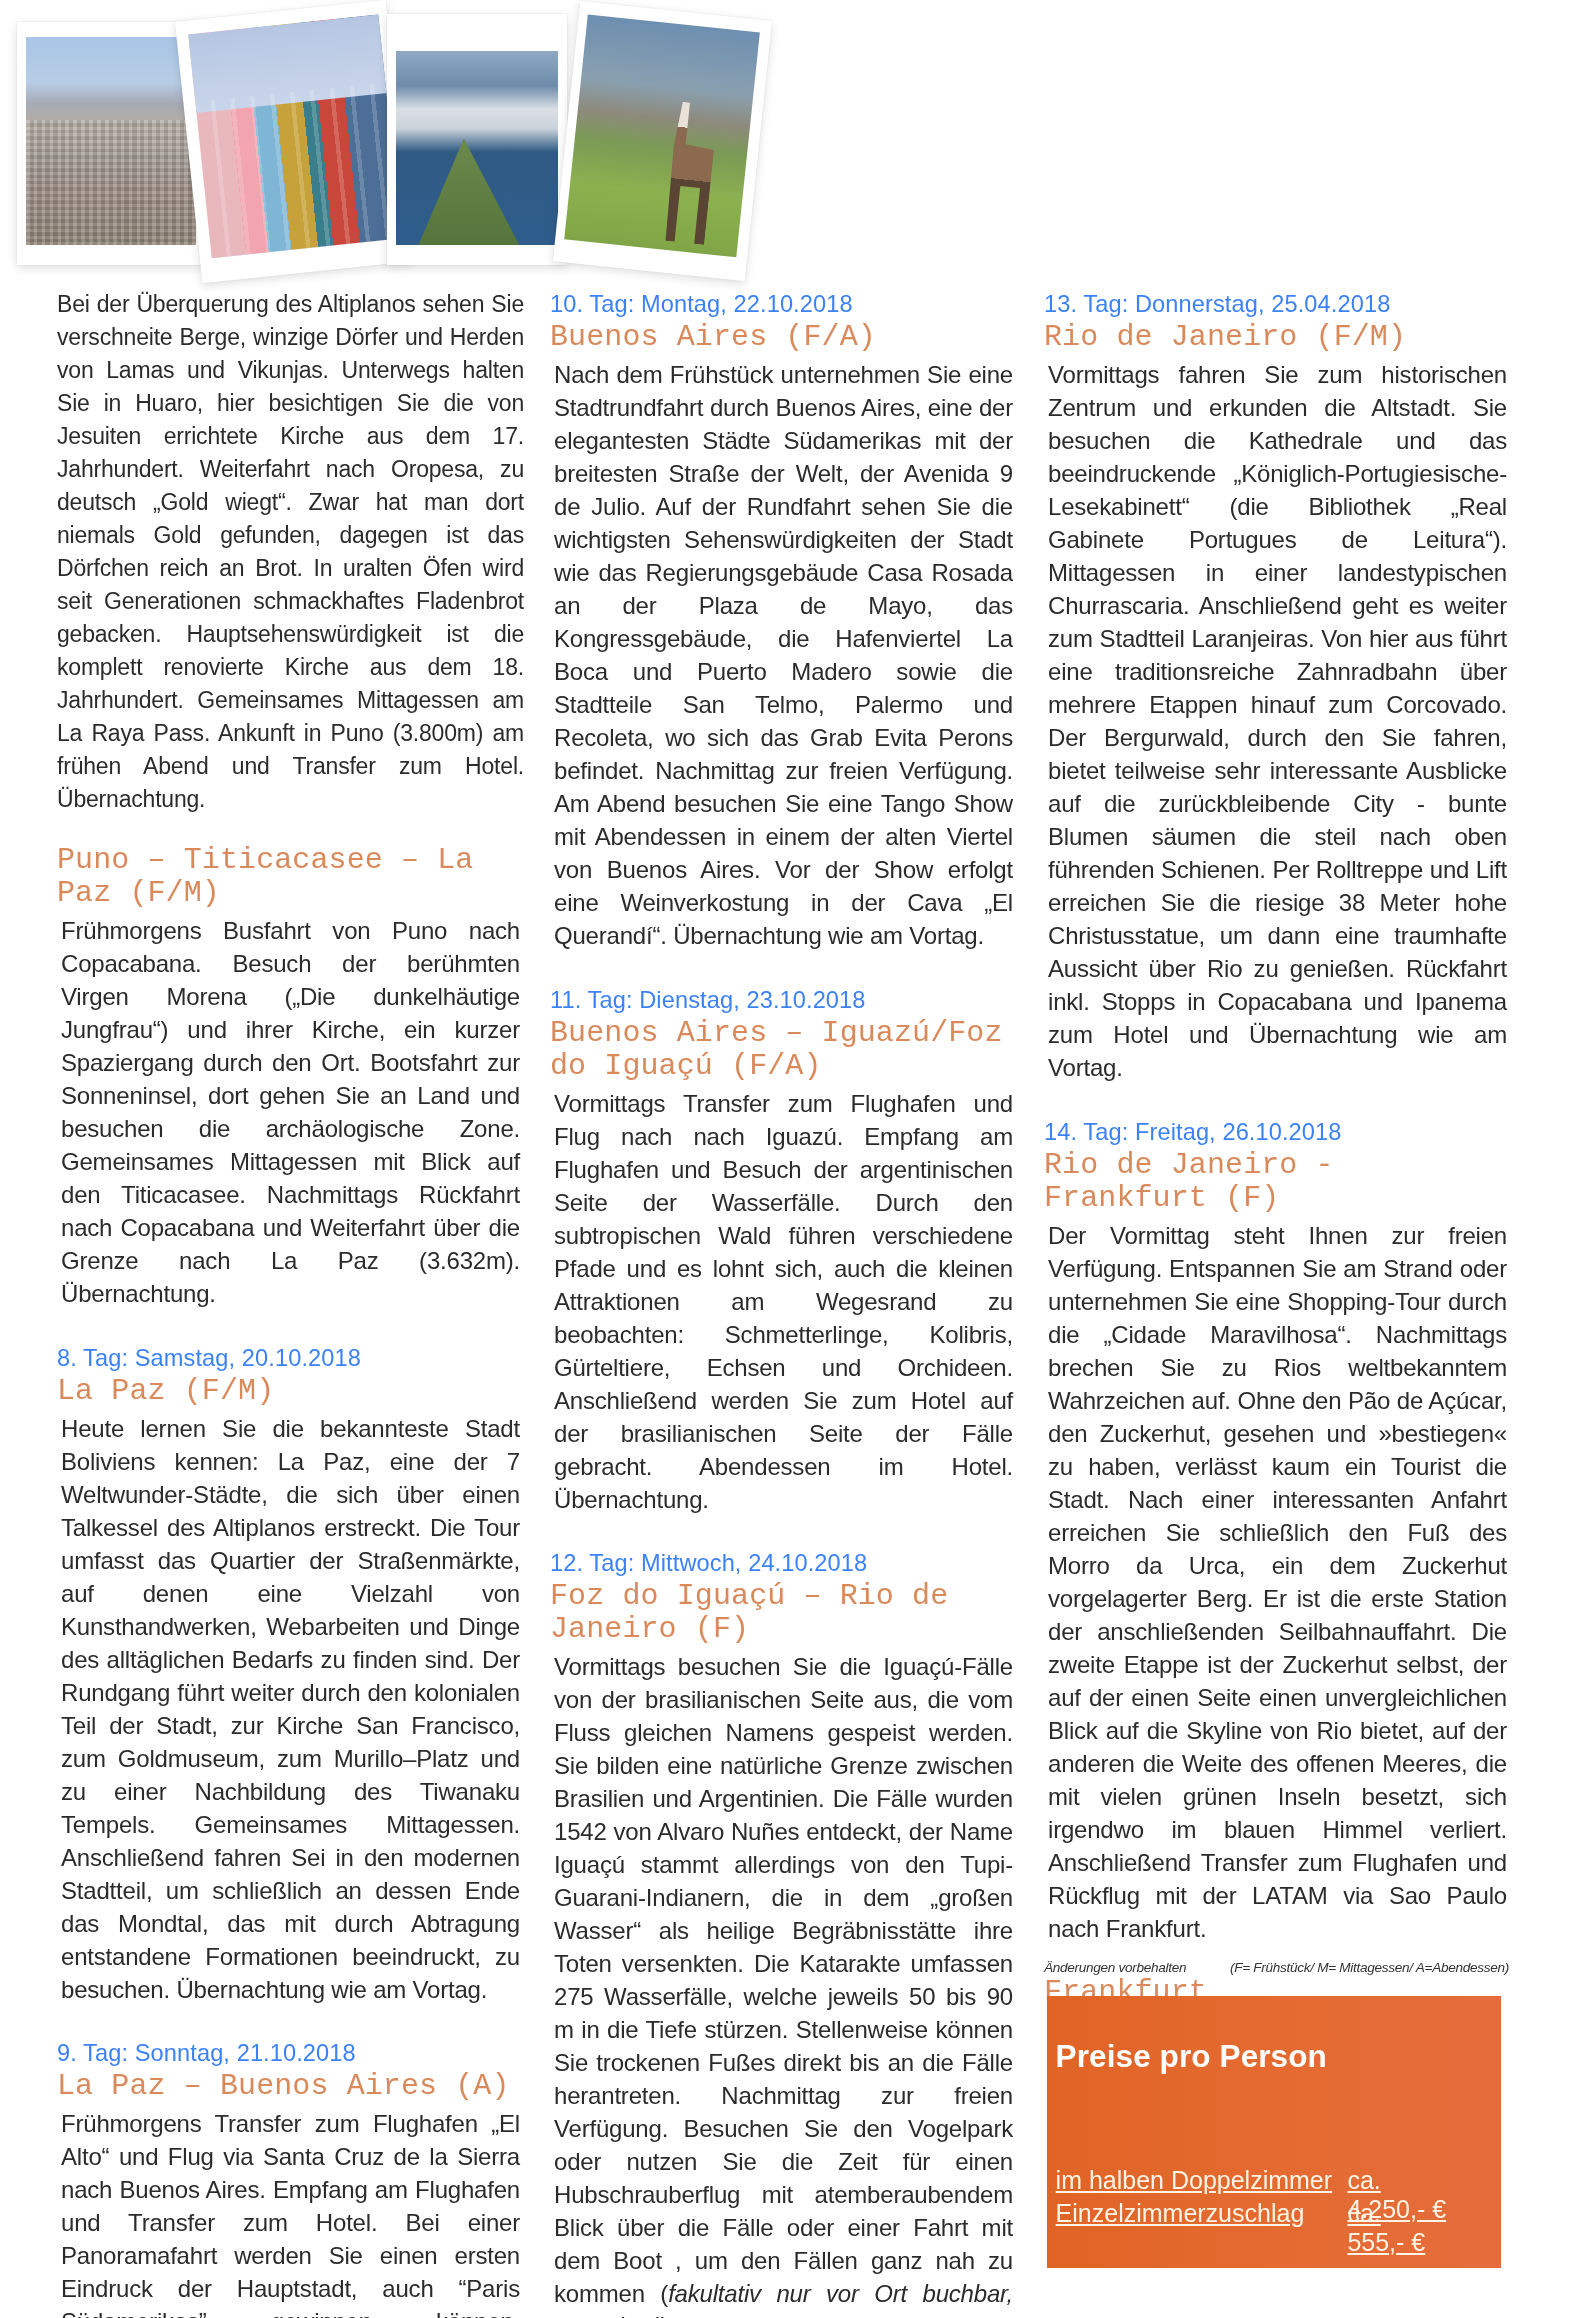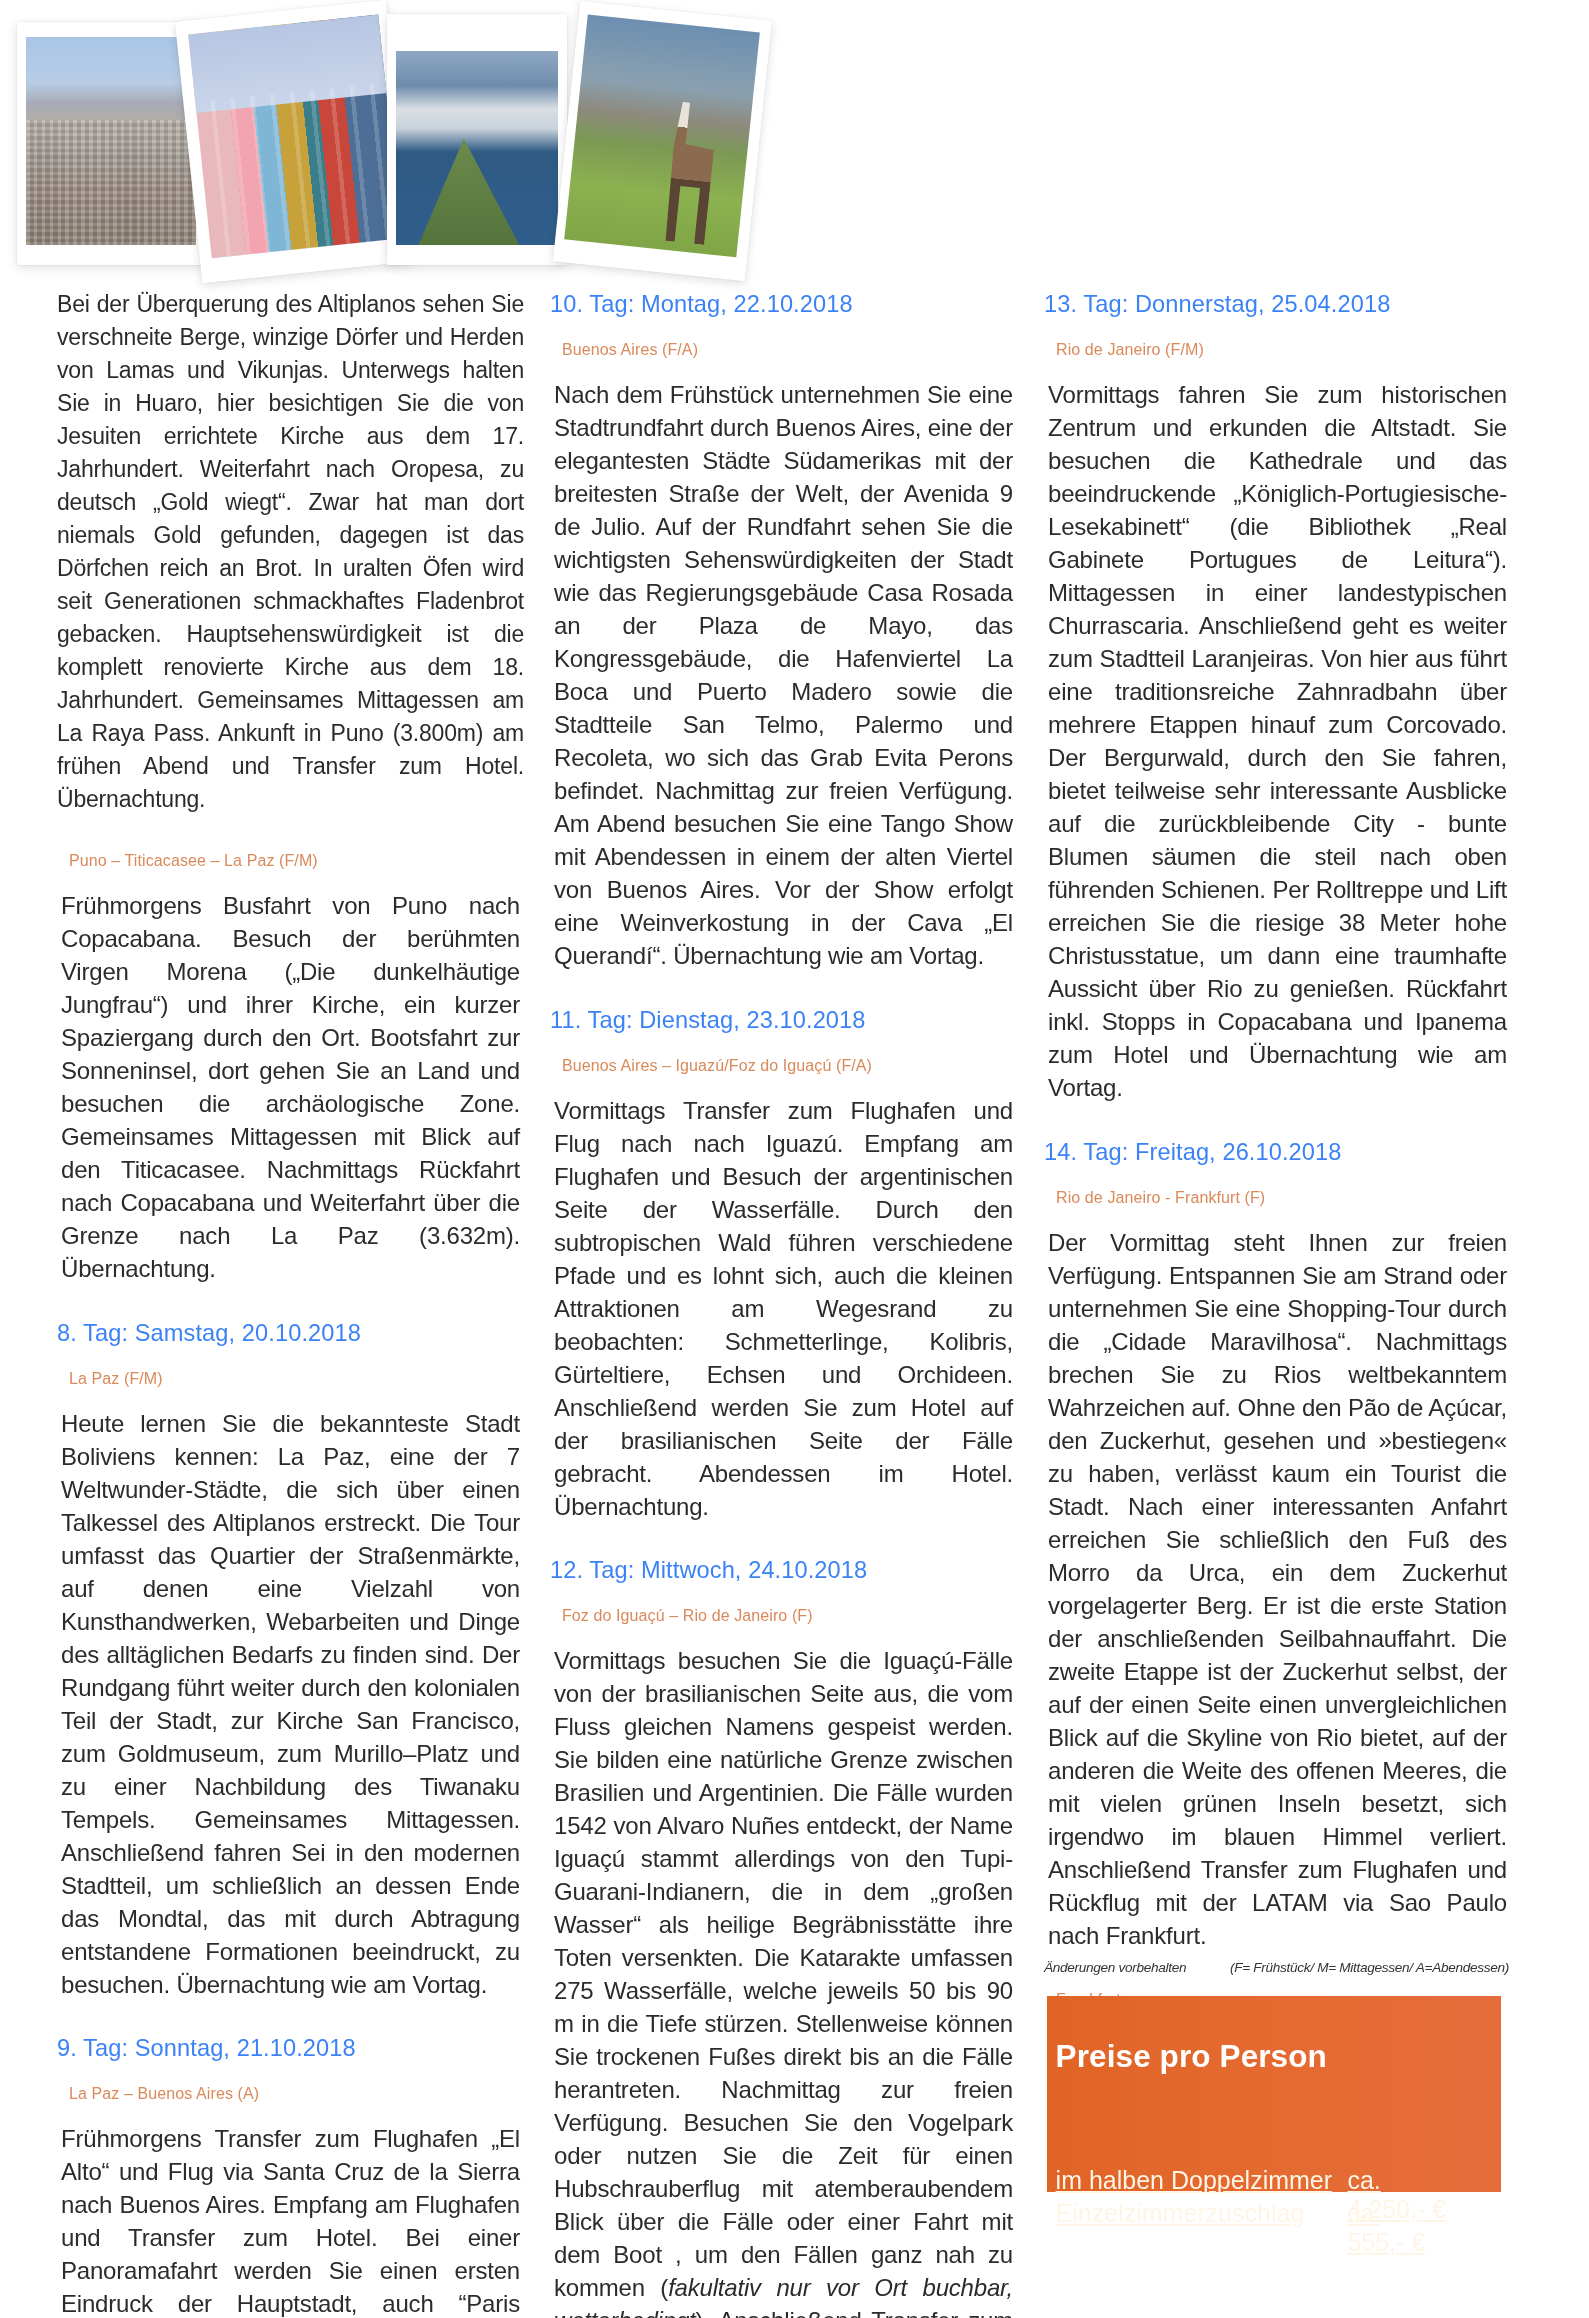--- a/index.html
+++ b/index.html
@@ -37,29 +37,29 @@
     clip-path: polygon(20% 0,36% 0,36% 30%,100% 32%,100% 100%,78% 100%,78% 60%,34% 60%,34% 100%,14% 100%,10% 32%); }
 
   
   .col { position: absolute; top: 288px; width: 467px; }
   #col1 { left: 57px; }
   #col2 { left: 550px; }
   #col3 { left: 1044px; width: 467px; }
 
   .day { margin: 0 0 31.5px 0; }
   .day h3 { margin: 0; font-weight: normal; font-size: 23.6px; line-height: 33px; color: #3b82f6; letter-spacing: 0.1px; }
-  .day h4 { margin: 12px; font-weight: normal; font-size: 16px; line-height: 33px; color: #d9895a; letter-spacing: 0.1px; }
+  .day h4 { margin: 0; font-weight: normal; font-size: 30px; line-height: 33px; color: #d9895a; letter-spacing: 0.1px; font-family: Liberation Mono, monospace; }
   .day p  { margin: 4px; font-size: 24px; line-height: 33px; text-align: justify; letter-spacing: -0.2px; }
   .intro { margin: 0 0 28px 0; font-size: 23px; line-height: 33px; text-align: justify; letter-spacing: -0.2px; }
   .it { font-style: italic; }
 
   
   .footnotes { position: absolute; left: 1044px; top: 1960px; width: 465px; display: flex; justify-content: space-between;
                font-size: 13.6px; font-style: italic; color: #333; letter-spacing: -0.3px; }
-  .pricebox { position: absolute; left: 1047px; top: 1996px; width: 454px; height: 196px; background: #e2682e;
+  .pricebox { position: absolute; left: 1047px; top: 1996px; width: 454px; height: 272px; background: #e2682e;
               background-image: linear-gradient(90deg,#e06425 0%,#e46a30 50%,#e56d3c 100%); color: #fff5e6; }
   .pricebox .title { position: absolute; left: 8.6px; top: 42px; font-size: 31.5px; font-weight: bold; color: #ffffff; letter-spacing: 0.1px; }
   .pricebox .row { position: absolute; left: 8.6px; right: 18.6px; font-size: 25px; display: flex; justify-content: space-between; text-decoration: underline; }
   .pricebox .row1 { top: 170px; }
   .pricebox .row2 { top: 203px; }
   .pricebox .amt { display: flex; width: 135px; justify-content: space-between; flex-direction: column; }
 </style>
 </head>
 <body>
 

